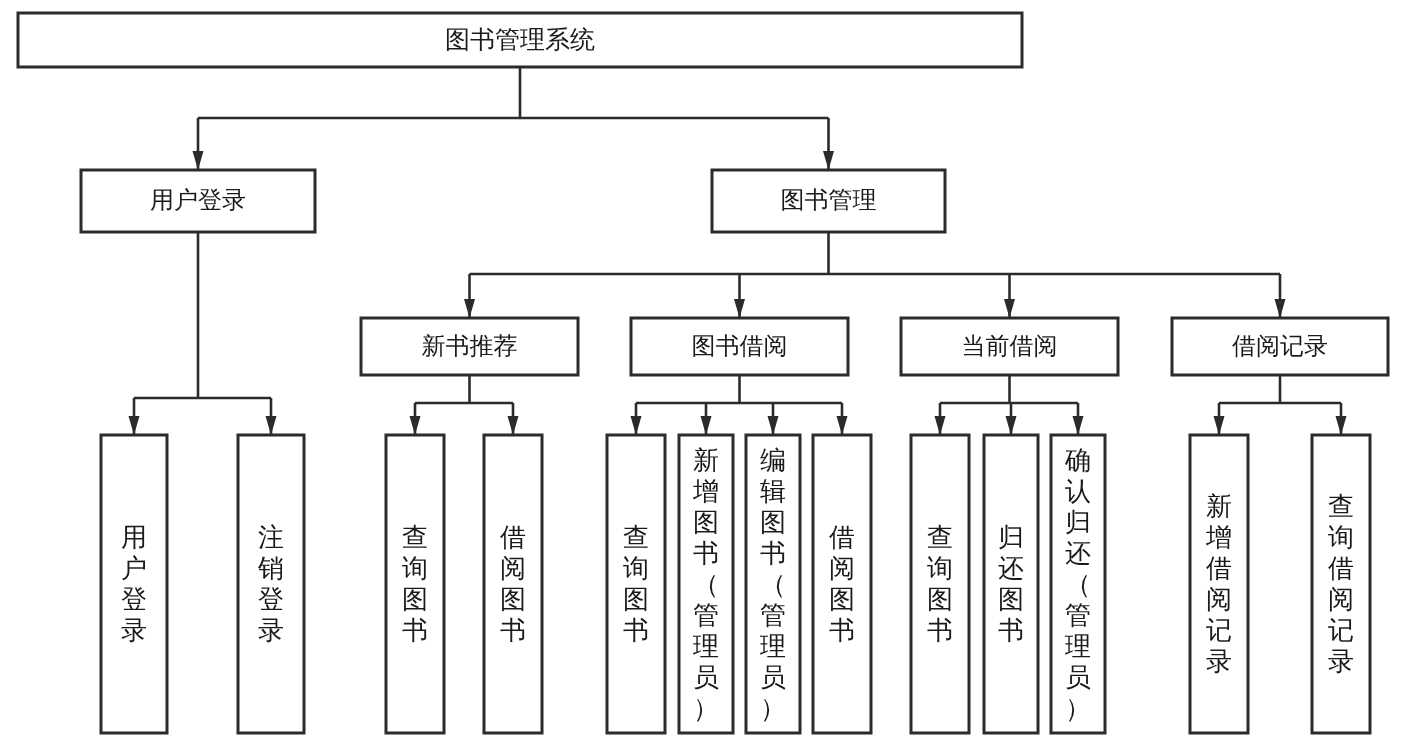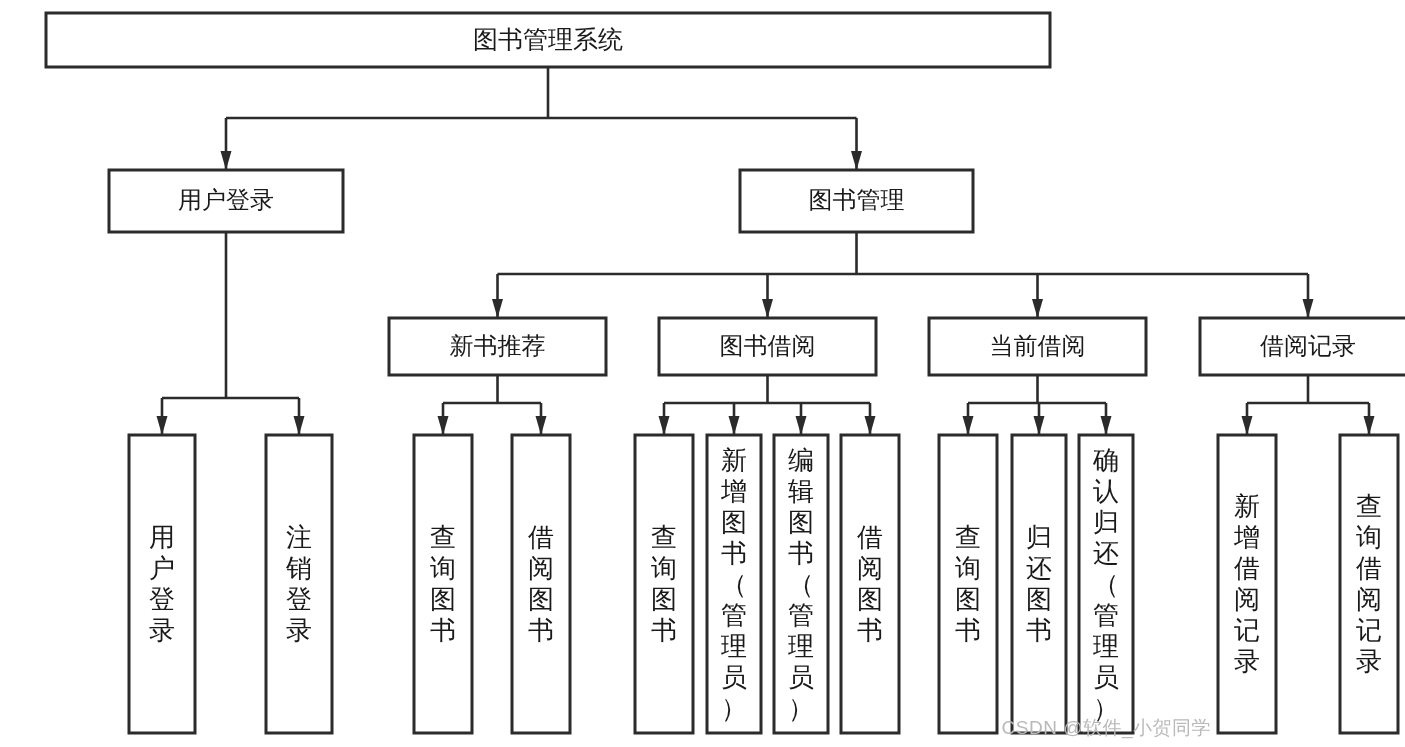--- a/index.html
+++ b/index.html
@@ -13,21 +13,20 @@
     font-family: "Liberation Sans", "DejaVu Sans", sans-serif;
     overflow: hidden;
     position: relative;
   }
   #diagram-root {
     position: absolute;
     left: 0;
     top: 0;
     width: 1197px;
     height: 747px;
-    padding-left: 28px;
   }
   svg.flow {
     display: block;
     width: 1405px;
     height: 747px;
   }
   .nodebox {
     fill: #ffffff;
     stroke: #2b2b2b;
     stroke-width: 3;
@@ -277,14 +276,13 @@
           <text x="1341" y="515.18" class="label-v">查</text>
           <text x="1341" y="546.18" class="label-v">询</text>
           <text x="1341" y="577.18" class="label-v">借</text>
           <text x="1341" y="608.18" class="label-v">阅</text>
           <text x="1341" y="639.18" class="label-v">记</text>
           <text x="1341" y="670.18" class="label-v">录</text>
           <title>查询借阅记录</title>
         </g>
       </g>
   </svg>
-  <div class="watermark">CSDN @软件_小贺同学</div>
 </div>
 
 </body></html>

